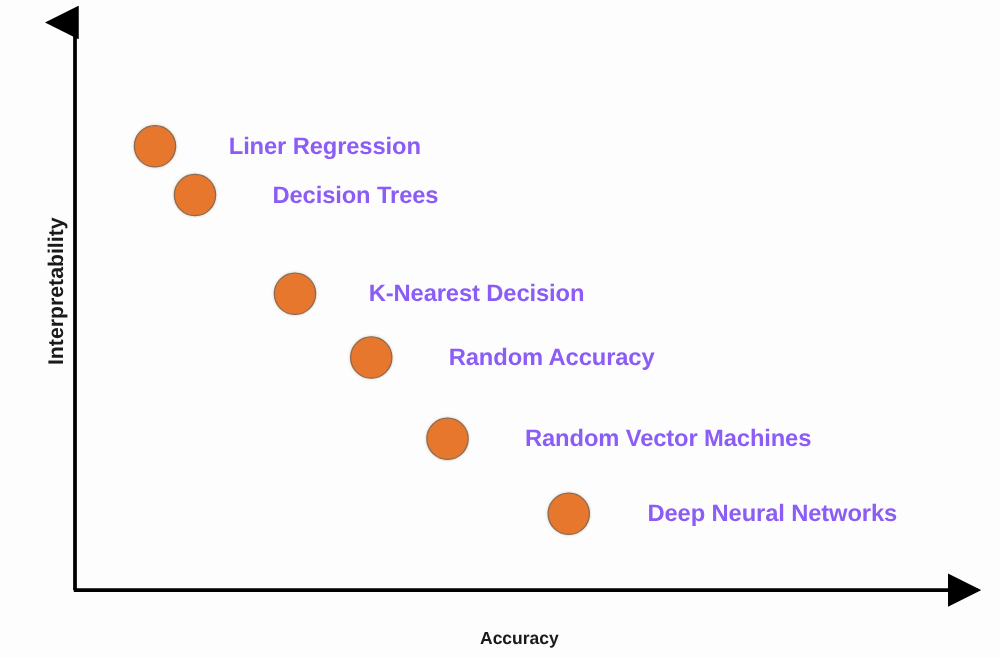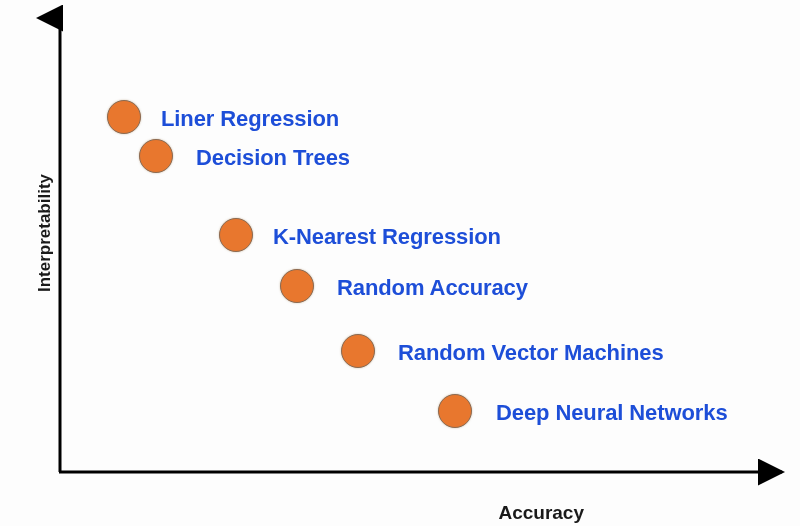--- a/index.html
+++ b/index.html
@@ -42,25 +42,26 @@
     background: #e8772e;
     border: 1.5px solid #8a6a52;
     box-shadow: 0 0 2px rgba(160,130,90,0.55);
   }
 
   
   .point-label {
     position: absolute;
     font-family: "Liberation Sans", sans-serif;
     font-weight: bold;
-    font-size: 22px;
-    color: #1d4ed8;
+    font-size: 19px;
+    color: #8b5cf6;
     white-space: nowrap;
     letter-spacing: -0.1px;
     line-height: 1;
+    margin-left: 22px;
   }
 
   
   .axis-title-y {
     position: absolute;
     left: 0;
     top: 0;
     width: 240px;
     text-align: center;
     font-family: "Liberation Sans", sans-serif;
@@ -71,24 +72,24 @@
     transform-origin: 0 0;
     transform: translate(36px, 353px) rotate(-90deg);
     line-height: 1;
   }
 
   .axis-title-x {
     position: absolute;
     left: 384px;
     top: 503px;
     width: 200px;
-    text-align: right;
+    text-align: left;
     font-family: "Liberation Sans", sans-serif;
     font-weight: bold;
-    font-size: 19px;
+    font-size: 14px;
     color: #1a1a1a;
     white-space: nowrap;
     line-height: 1;
   }
 </style>
 </head>
 <body>
 
 <div id="chart-root">
 
@@ -108,21 +109,21 @@
   <div class="axis-title-y">Interpretability</div>
 
   <div class="axis-title-x">Accuracy</div>
 
   <div id="points-layer">
       <div class="point-marker" style="left: 107px; top: 100px; width: 34px; height: 34px; background: rgb(232, 119, 46); border-color: rgb(138, 106, 82);"></div>
       <div class="point-label" style="left: 161px; top: 108px;">Liner Regression</div>
       <div class="point-marker" style="left: 139px; top: 139px; width: 34px; height: 34px; background: rgb(232, 119, 46); border-color: rgb(138, 106, 82);"></div>
       <div class="point-label" style="left: 196px; top: 147px; text-align: right;">Decision Trees</div>
       <div class="point-marker" style="left: 219px; top: 218px; width: 34px; height: 34px; background: rgb(232, 119, 46); border-color: rgb(138, 106, 82);"></div>
-      <div class="point-label" style="left: 273px; top: 226px;">K-Nearest Regression</div>
+      <div class="point-label" style="left: 273px; top: 226px;">K-Nearest Decision</div>
       <div class="point-marker" style="left: 280px; top: 269px; width: 34px; height: 34px; background: rgb(232, 119, 46); border-color: rgb(138, 106, 82);"></div>
       <div class="point-label" style="left: 337px; top: 277px;">Random Accuracy</div>
       <div class="point-marker" style="left: 341px; top: 334px; width: 34px; height: 34px; background: rgb(232, 119, 46); border-color: rgb(138, 106, 82);"></div>
       <div class="point-label" style="left: 398px; top: 342px;">Random Vector Machines</div>
       <div class="point-marker" style="left: 438px; top: 394px; width: 34px; height: 34px; background: rgb(232, 119, 46); border-color: rgb(138, 106, 82);"></div>
       <div class="point-label" style="left: 496px; top: 402px;">Deep Neural Networks</div>
     </div>
 
 </div>
 

